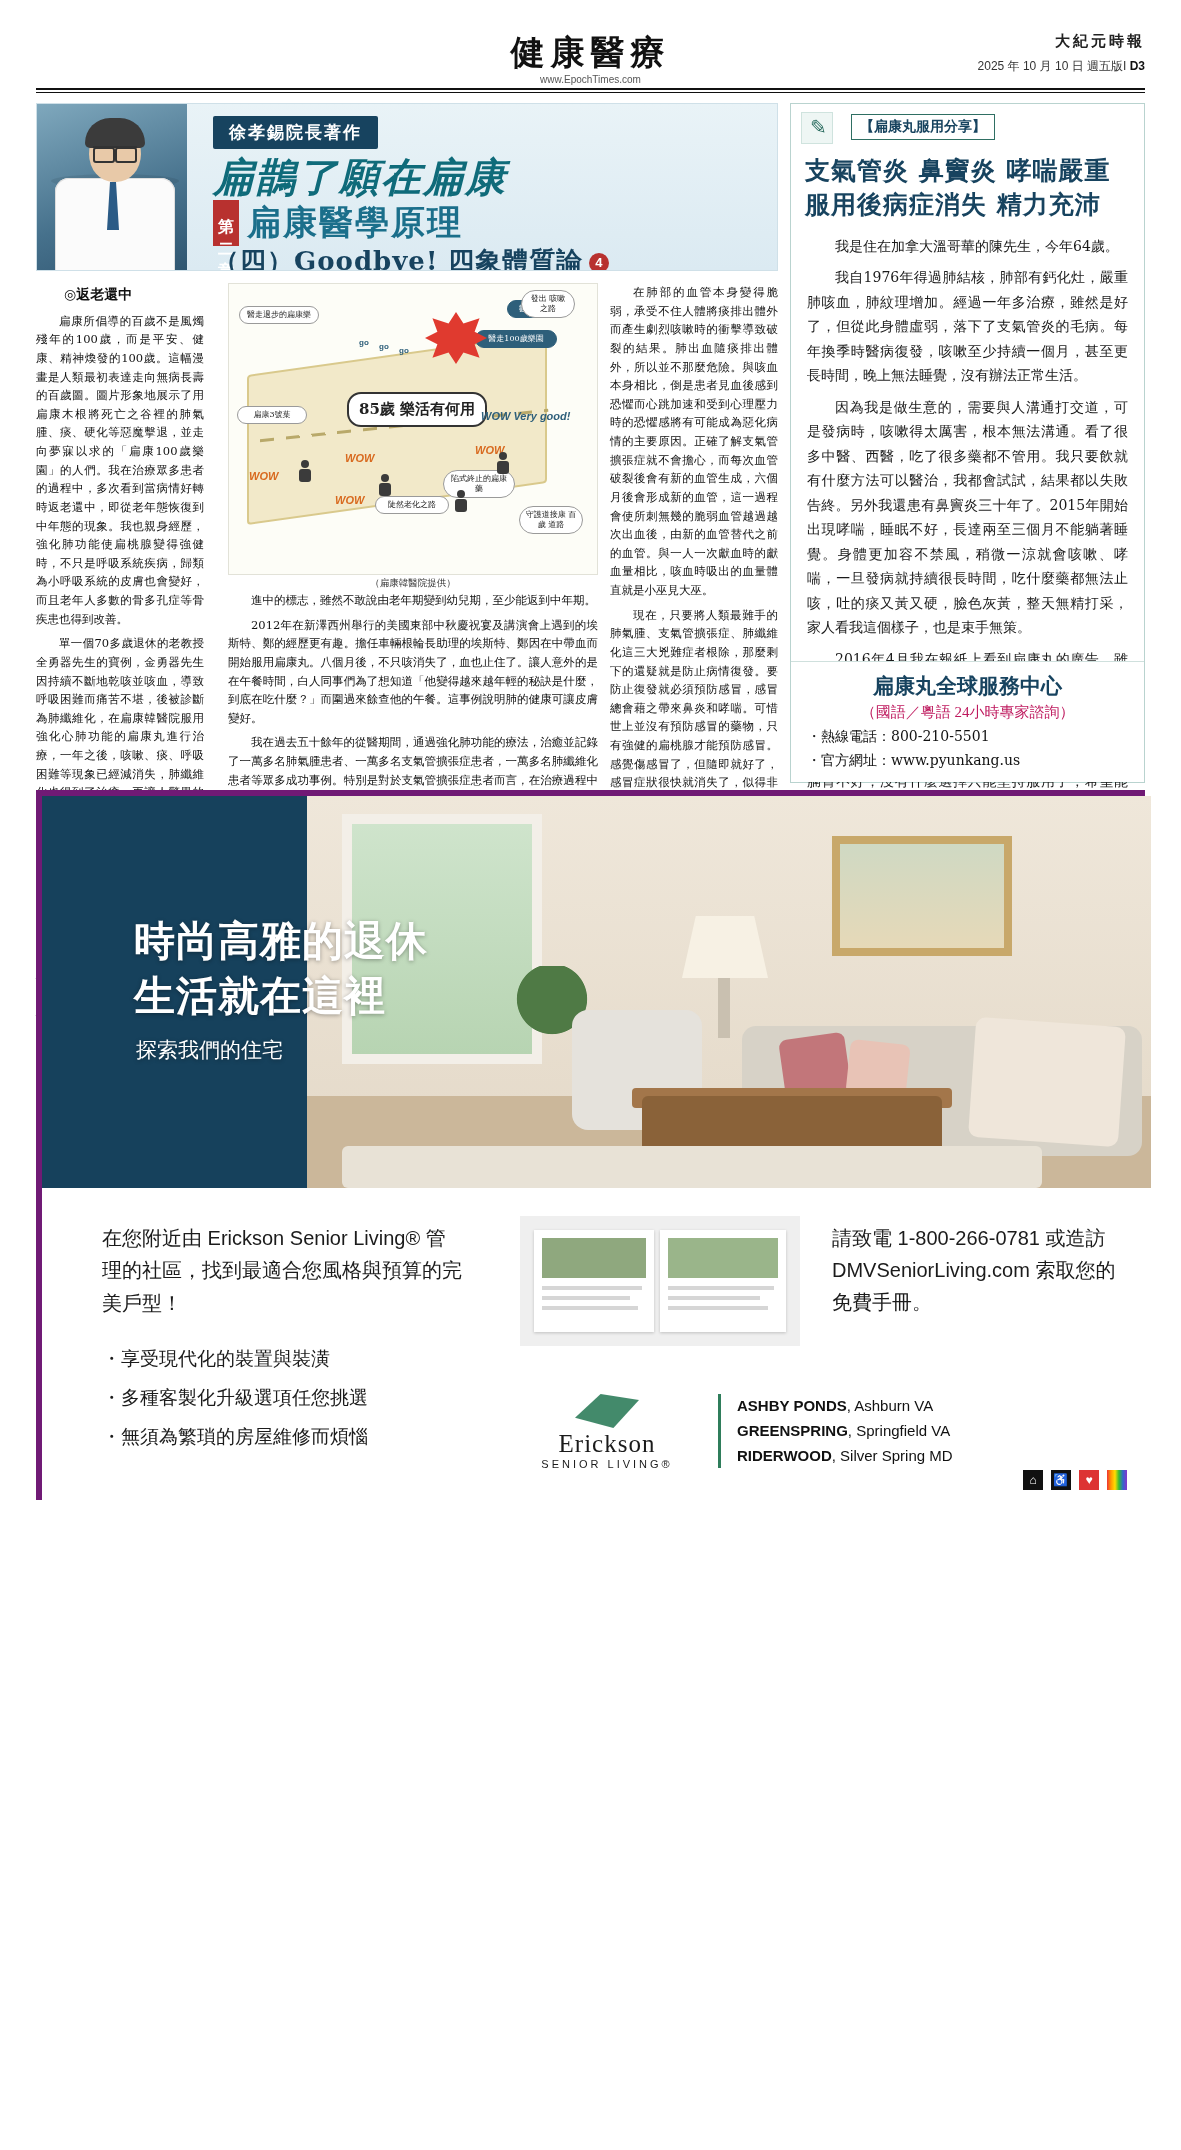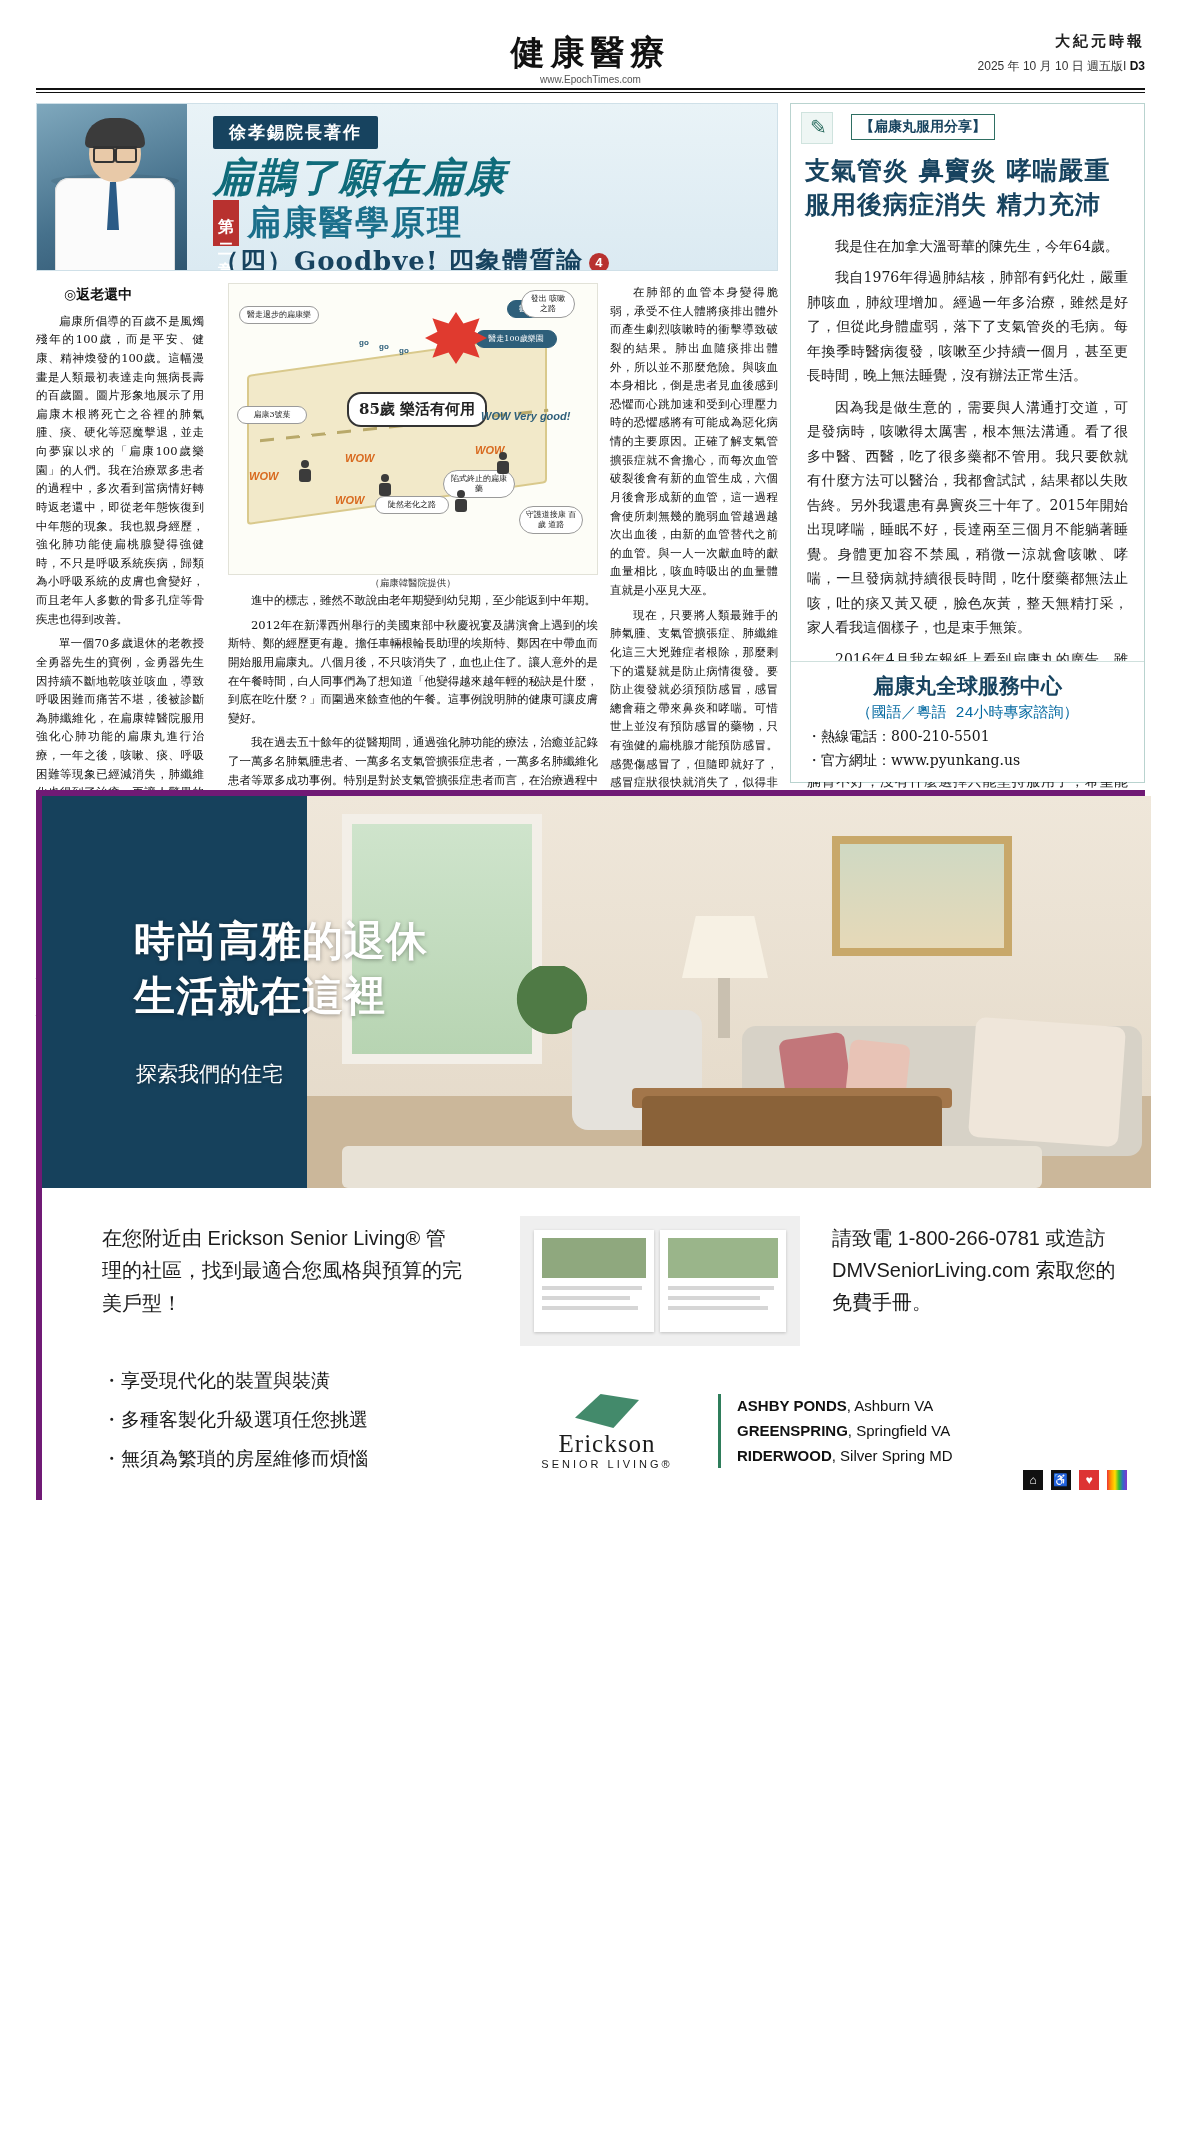--- a/index.html
+++ b/index.html
@@ -154,22 +154,22 @@
 
   .rc-service {
     position:absolute; left:0; right:0; bottom:0; padding:10px 16px 12px 16px;
     border-top:1px solid #cfe0dd; background:#fff;
   }
   .rc-service-title {
     font-family:"DejaVu Serif", serif;
     font-size:21px; font-weight:bold; color:#17435f; text-align:center;
   }
   .rc-service-sub {
-    font-family:Liberation Mono, monospace;
-    font-size:15px; color:#0369a1; text-align:center; margin-top:3px;
+    font-family:Liberation Serif, serif;
+    font-size:15px; color:#be185d; text-align:center; margin-top:3px;
   }
   .rc-service-line {
     font-size:14px; margin-top:6px; color:#111;
     font-family:"DejaVu Serif", serif;
   }
 
   
   .article { position:absolute; left:36px; top:283px; width:742px; height:470px; }
   .col { position:absolute; top:0; width:168px; height:470px;
     font-size:11.5px; line-height:1.62; text-align:justify; color:#111;
@@ -249,21 +249,20 @@
   .ad-head {
     position:absolute; left:92px; top:118px; width:420px;
     color:#fff; font-size:41px; font-weight:bold; line-height:1.35;
     font-family:"DejaVu Serif", serif; letter-spacing:1px;
     text-shadow:0 1px 4px rgba(0,0,0,0.35);
   }
   .ad-sub {
     position:absolute; left:94px; top:240px; width:420px;
     color:#fff; font-size:21px; font-family:"DejaVu Serif", serif;
     text-shadow:0 1px 4px rgba(0,0,0,0.35);
-    margin-top:24px;
   }
   
   .room-window {
     position:absolute; left:300px; top:18px; width:200px; height:250px;
     background:linear-gradient(180deg,#cfe4cc 0%,#b7d4b2 100%);
     border:10px solid #f3efe8;
   }
   .room-art {
     position:absolute; left:790px; top:40px; width:180px; height:120px;
     background:linear-gradient(180deg,#cfd9c3,#e6d9b8);
@@ -290,21 +289,21 @@
   .room-rug{ position:absolute; left:300px; top:350px; width:700px; height:42px; background:#e8e2d6; border-radius:6px;}
   .room-floor{ position:absolute; left:265px; top:300px; width:844px; height:92px; background:#cbb79a;}
 
   .ad-bottom { position:absolute; left:0; top:392px; width:1109px; height:318px; background:#fff; }
   .ad-copy {
     position:absolute; left:60px; top:34px; width:360px;
     font-family:"Liberation Sans", sans-serif;
     font-size:20px; line-height:1.62; color:#1b1b1b;
   }
   .ad-bullets {
-    position:absolute; left:60px; top:174px; width:380px;
+    position:absolute; left:60px; top:152px; width:380px;
     font-family:"Liberation Sans", sans-serif;
     font-size:19px; line-height:2.05; color:#1b1b1b;
   }
   .ad-brochure {
     position:absolute; left:478px; top:28px; width:280px; height:130px;
     background:#efefef;
   }
   .bro-l{ position:absolute; left:14px; top:14px; width:120px; height:102px; background:#fff; box-shadow:0 1px 3px rgba(0,0,0,.2);}
   .bro-r{ position:absolute; left:140px; top:14px; width:126px; height:102px; background:#fff; box-shadow:0 1px 3px rgba(0,0,0,.2);}
   .bro-img{ position:absolute; left:8px; top:8px; width:104px; height:40px; background:#8fa87e;}

